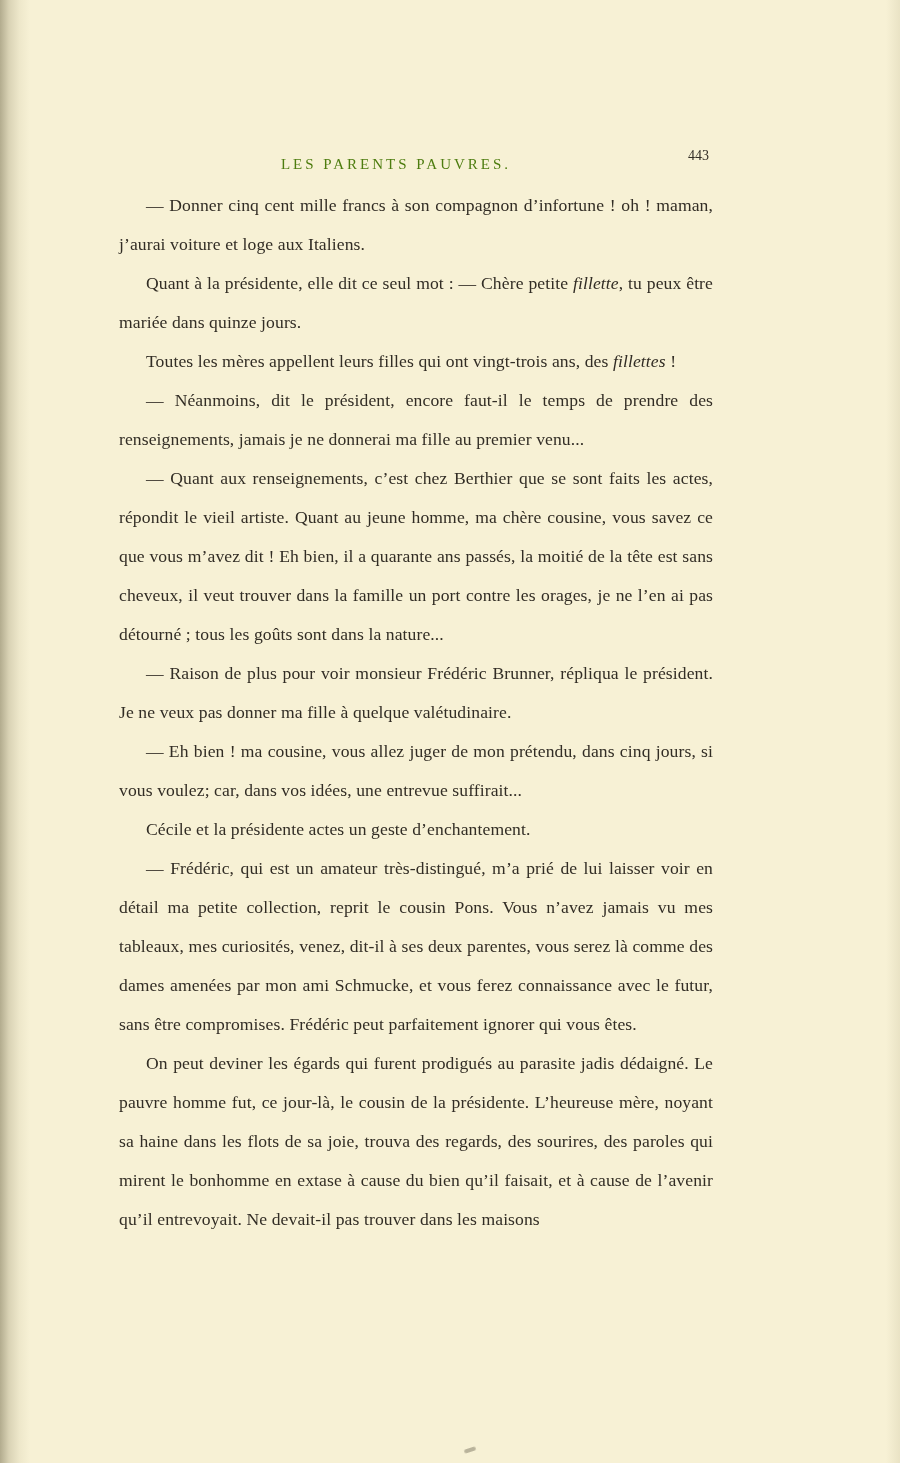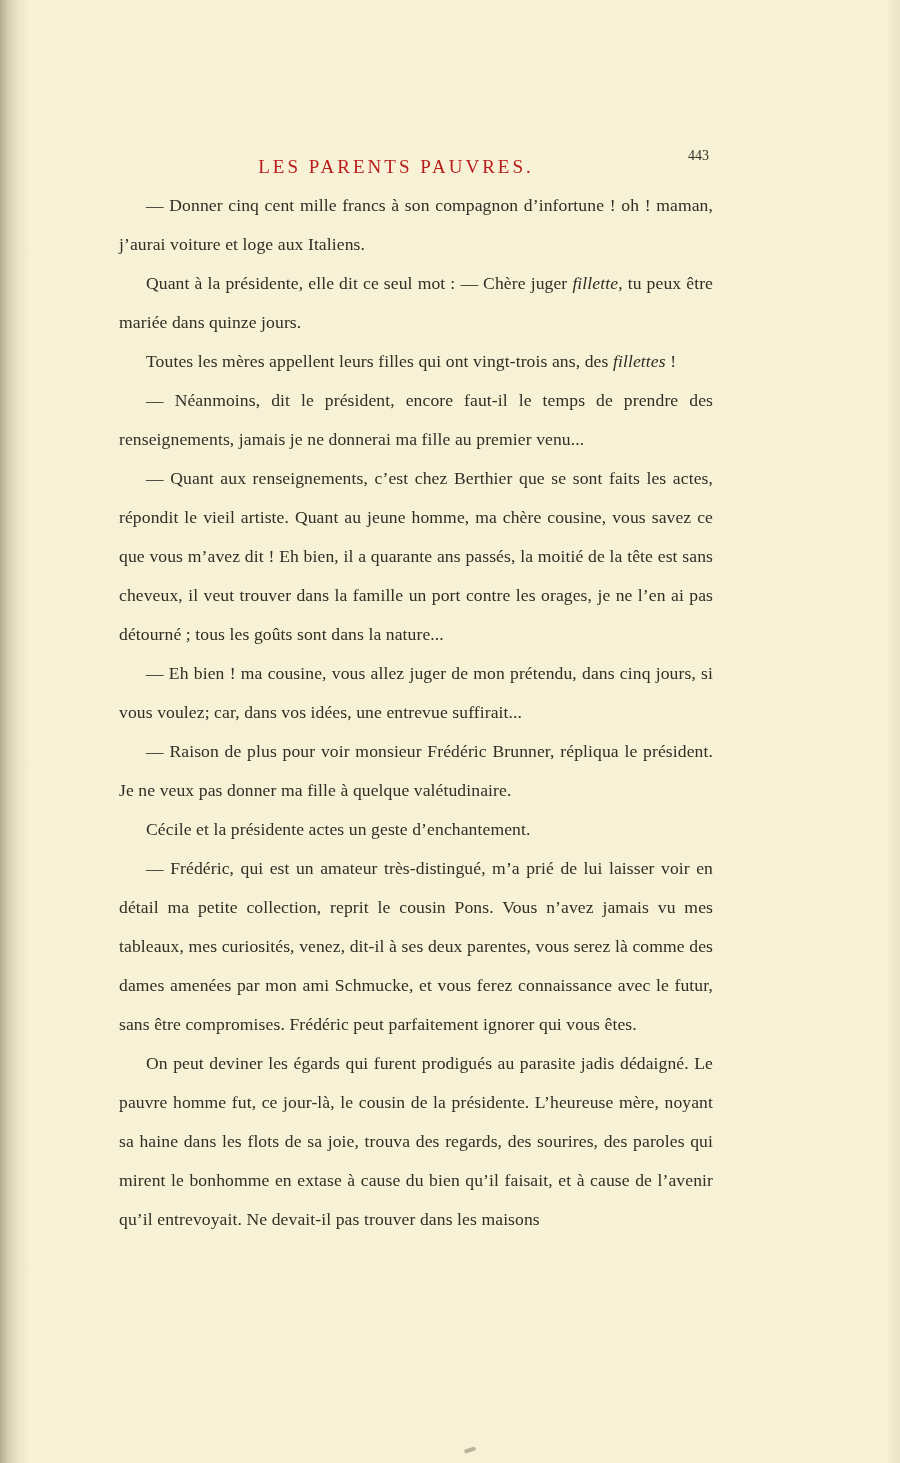--- a/index.html
+++ b/index.html
@@ -41,23 +41,23 @@
     width: 594px;
   }
   .running-header {
     position: relative;
     height: 36px;
     text-align: center;
   }
   .header-title {
     display: inline-block;
     margin-left: -40px;
-    font-size: 19px;
+    font-size: 15px;
     letter-spacing: 3px;
-    color: #b91c1c;
+    color: #4d7c0f;
     padding-top: 6px;
   }
   .page-number {
     position: absolute;
     right: 4px;
     top: -2px;
     font-size: 14px;
     color: #332e26;
   }
   .body-text {
@@ -92,26 +92,26 @@
   <div class="page-edge-left"></div>
   <div class="page-edge-right"></div>
 
   <div class="content">
     <div class="running-header">
       <span class="header-title">LES PARENTS PAUVRES.</span>
       <span class="page-number">443</span>
     </div>
     <div class="body-text" id="body-text">
         <p><span>— Donner cinq cent mille francs à son compagnon d’infortune ! oh ! maman, j’aurai voiture et loge aux Italiens.</span></p>
-        <p><span>Quant à la présidente, elle dit ce seul mot : — Chère juger </span><em>fillette</em><span>, tu peux être mariée dans quinze jours.</span></p>
+        <p><span>Quant à la présidente, elle dit ce seul mot : — Chère petite </span><em>fillette</em><span>, tu peux être mariée dans quinze jours.</span></p>
         <p><span>Toutes les mères appellent leurs filles qui ont vingt-trois ans, des </span><em>fillettes</em><span> !</span></p>
         <p><span>— Néanmoins, dit le président, encore faut-il le temps de prendre des renseignements, jamais je ne donnerai ma fille au premier venu...</span></p>
         <p><span>— Quant aux renseignements, c’est chez Berthier que se sont faits les actes, répondit le vieil artiste. Quant au jeune homme, ma chère cousine, vous savez ce que vous m’avez dit ! Eh bien, il a quarante ans passés, la moitié de la tête est sans cheveux, il veut trouver dans la famille un port contre les orages, je ne l’en ai pas détourné ; tous les goûts sont dans la nature...</span></p>
+        <p><span>— Raison de plus pour voir monsieur Frédéric Brunner, répliqua le président. Je ne veux pas donner ma fille à quelque valétudinaire.</span></p>
         <p><span>— Eh bien ! ma cousine, vous allez juger de mon prétendu, dans cinq jours, si vous voulez; car, dans vos idées, une entrevue suffirait...</span></p>
-        <p><span>— Raison de plus pour voir monsieur Frédéric Brunner, répliqua le président. Je ne veux pas donner ma fille à quelque valétudinaire.</span></p>
         <p><span>Cécile et la présidente actes un geste d’enchantement.</span></p>
         <p><span>— Frédéric, qui est un amateur très-distingué, m’a prié de lui laisser voir en détail ma petite collection, reprit le cousin Pons. Vous n’avez jamais vu mes tableaux, mes curiosités, venez, dit-il à ses deux parentes, vous serez là comme des dames amenées par mon ami Schmucke, et vous ferez connaissance avec le futur, sans être compromises. Frédéric peut parfaitement ignorer qui vous êtes.</span></p>
         <p><span>On peut deviner les égards qui furent prodigués au parasite jadis dédaigné. Le pauvre homme fut, ce jour-là, le cousin de la présidente. L’heureuse mère, noyant sa haine dans les flots de sa joie, trouva des regards, des sourires, des paroles qui mirent le bonhomme en extase à cause du bien qu’il faisait, et à cause de l’avenir qu’il entrevoyait. Ne devait-il pas trouver dans les maisons</span></p>
       </div>
   </div>
 
   <div class="scan-smudge"></div>
 </div>
 
 </body></html>

